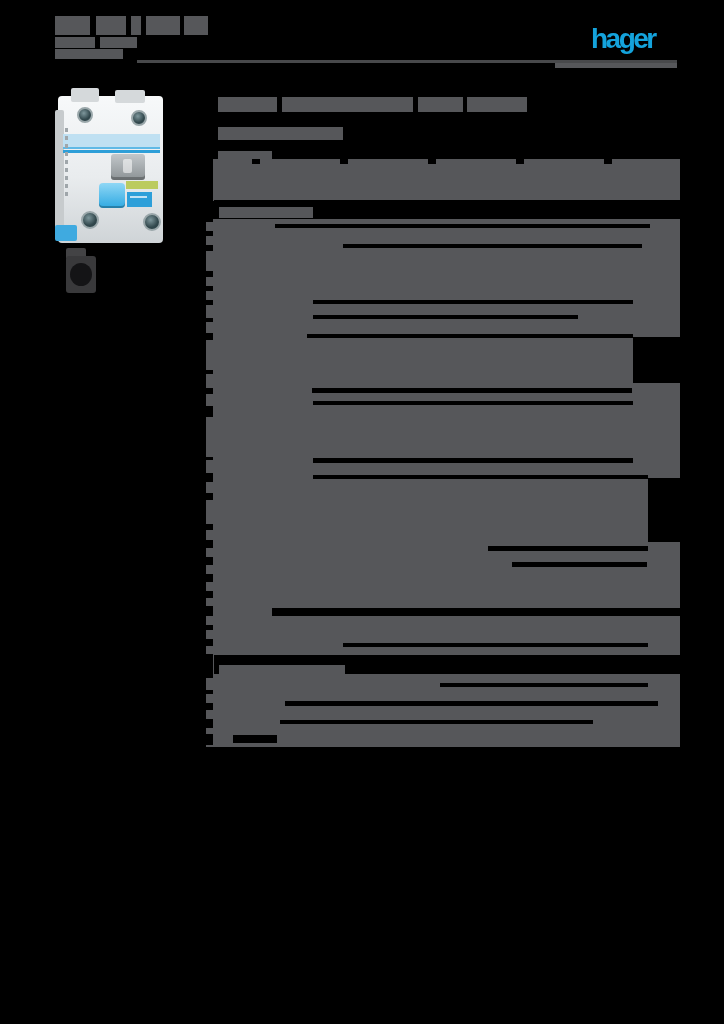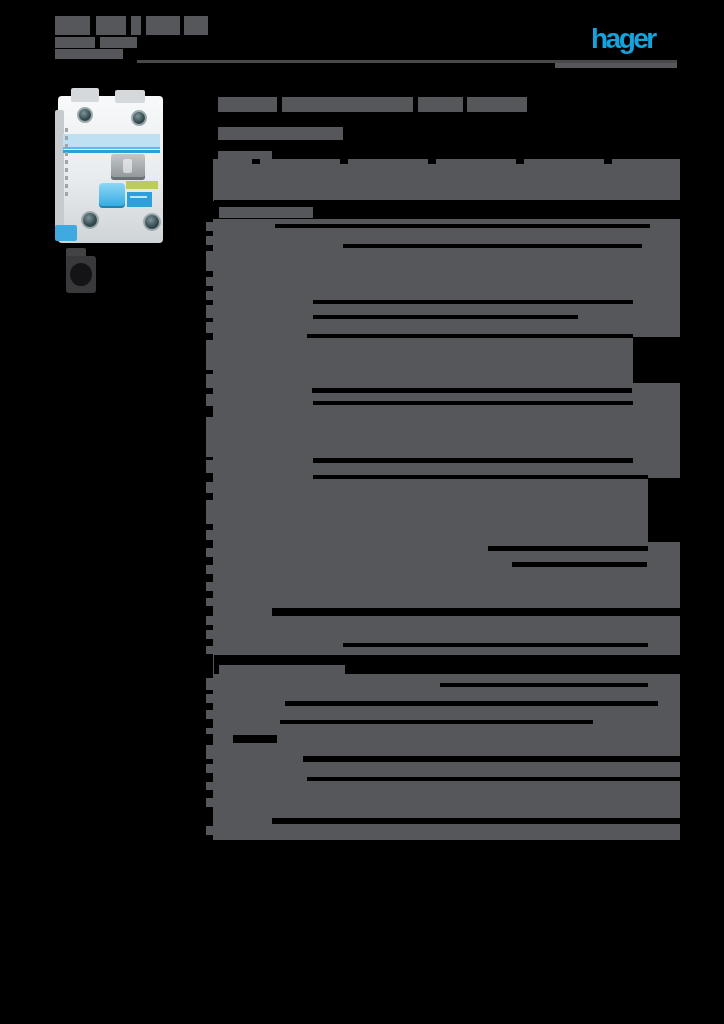--- a/index.html
+++ b/index.html
@@ -1,17 +1,17 @@
 <!DOCTYPE html>
 <html><head>
 <meta charset="utf-8">
 <style>
   html,body{margin:0;padding:0;background:#000;}
   #stage{
-    position:relative;width:724px;height:840px;background:#000;overflow:hidden;
+    position:relative;width:724px;height:747px;background:#000;overflow:hidden;
     font-family:"Liberation Sans",sans-serif;
   }
   .abs{position:absolute;}
   
   #logo{
     position:absolute;left:591px;top:24px;width:90px;height:34px;
     font-weight:700;font-size:28px;letter-spacing:-2.5px;line-height:30px;
     font-family:"Liberation Sans",sans-serif;font-style:normal;
   }
   

